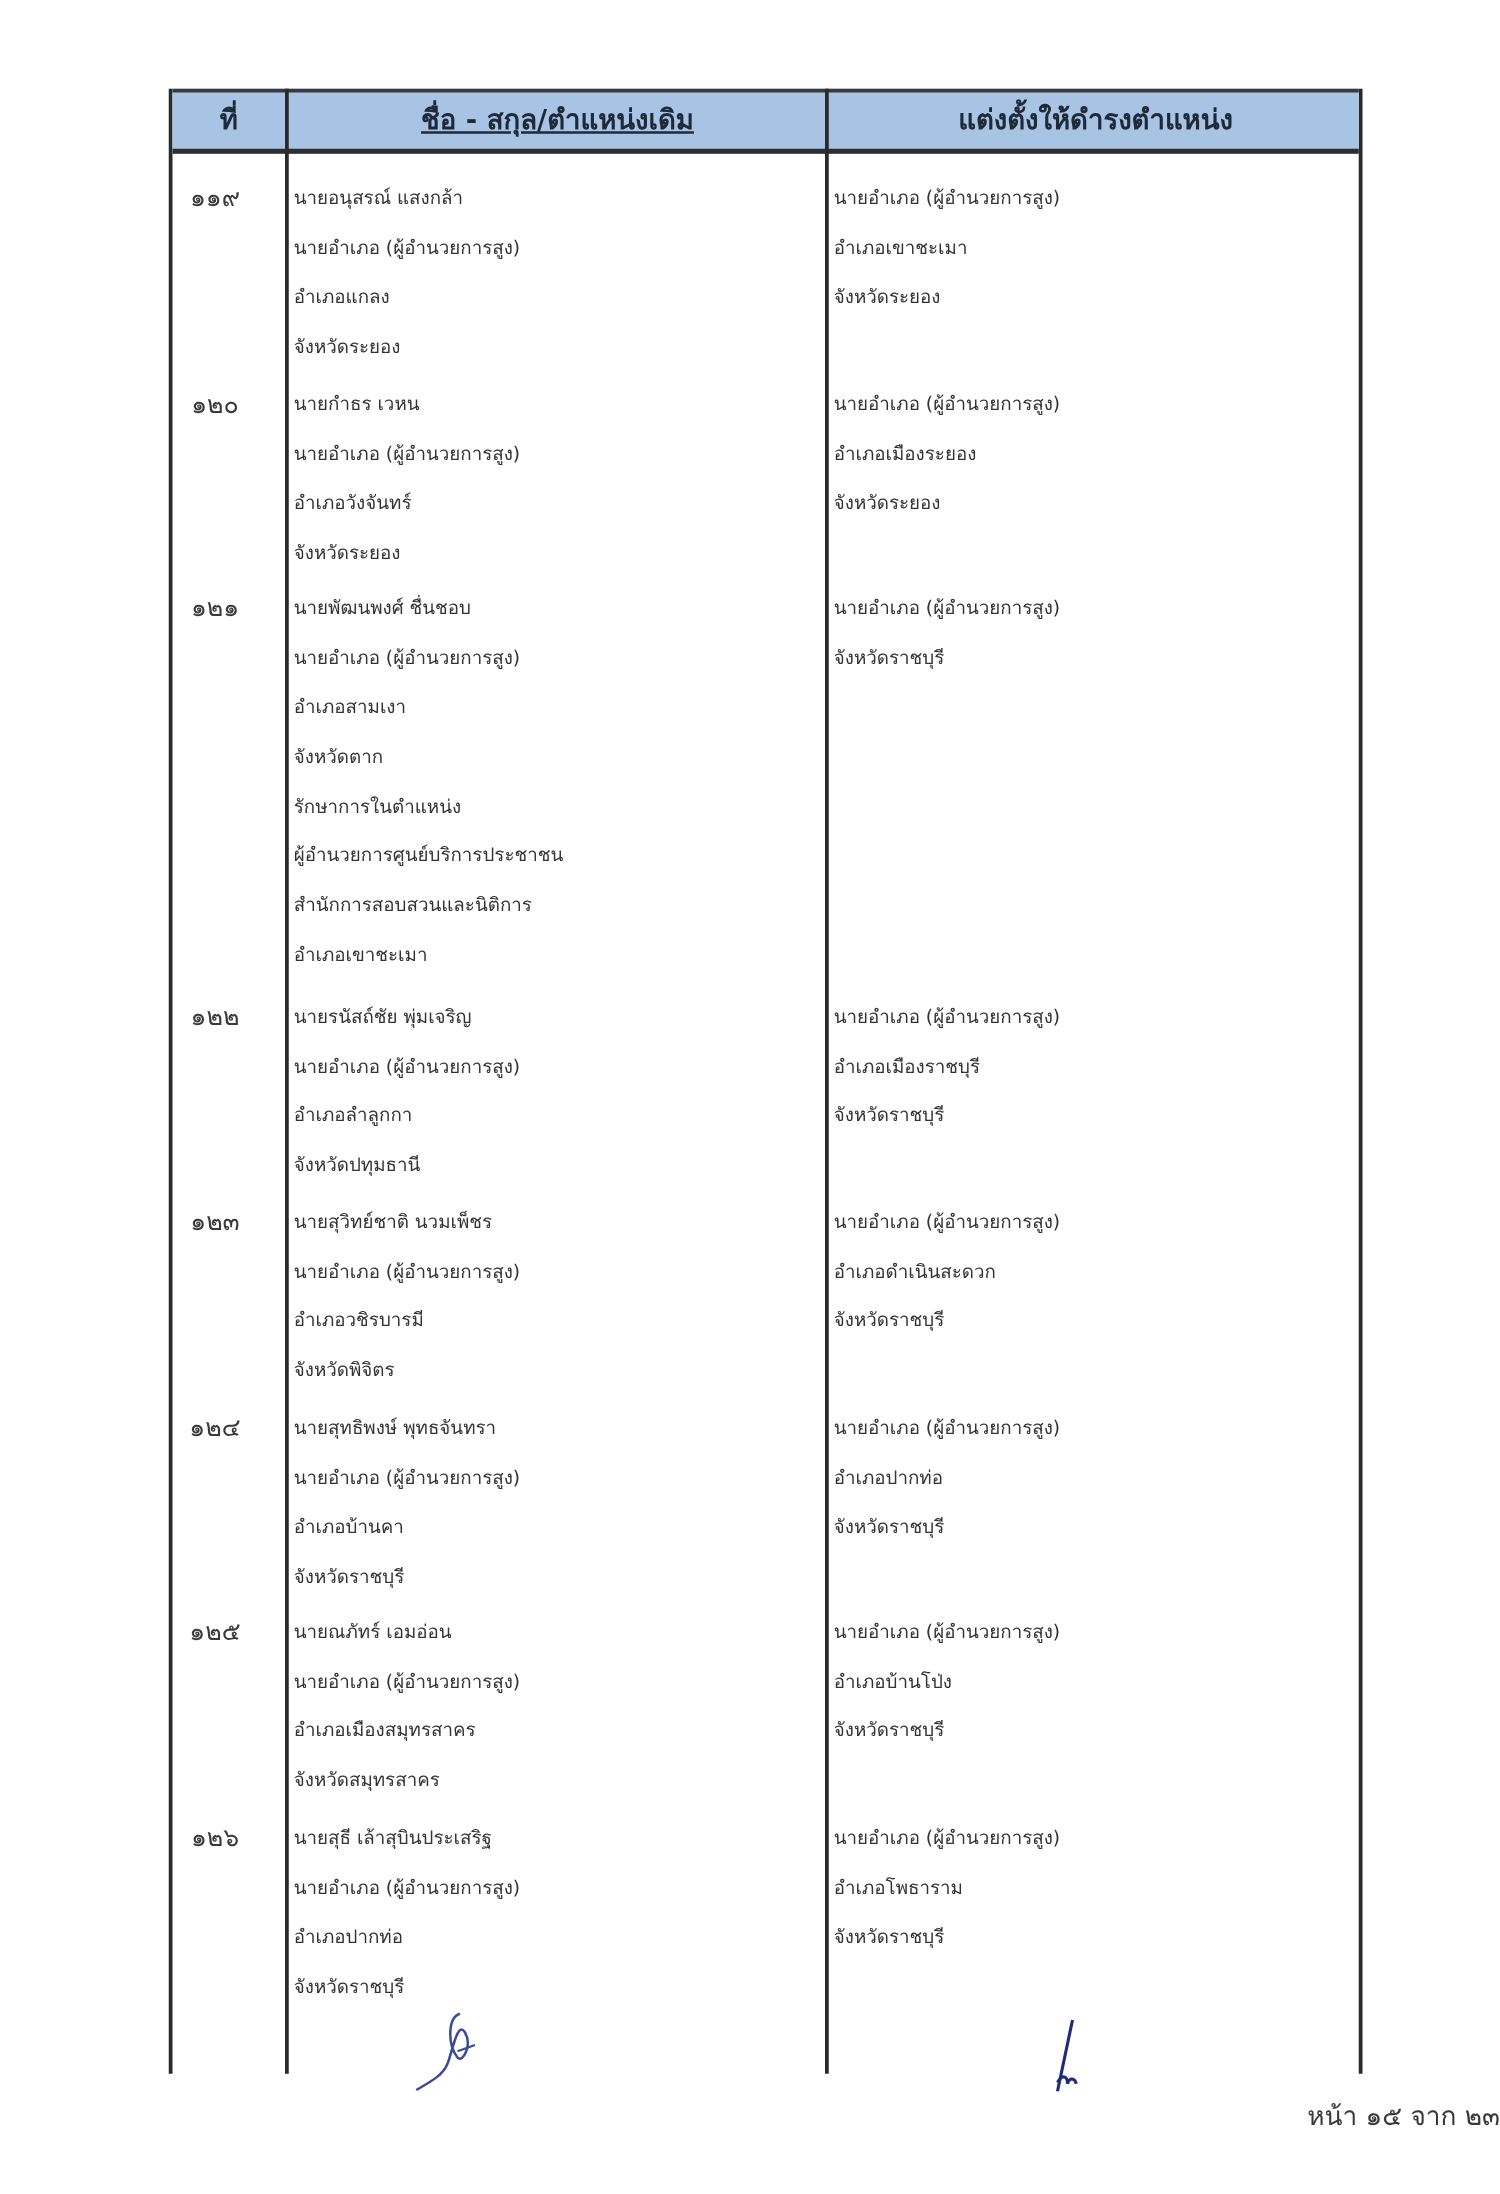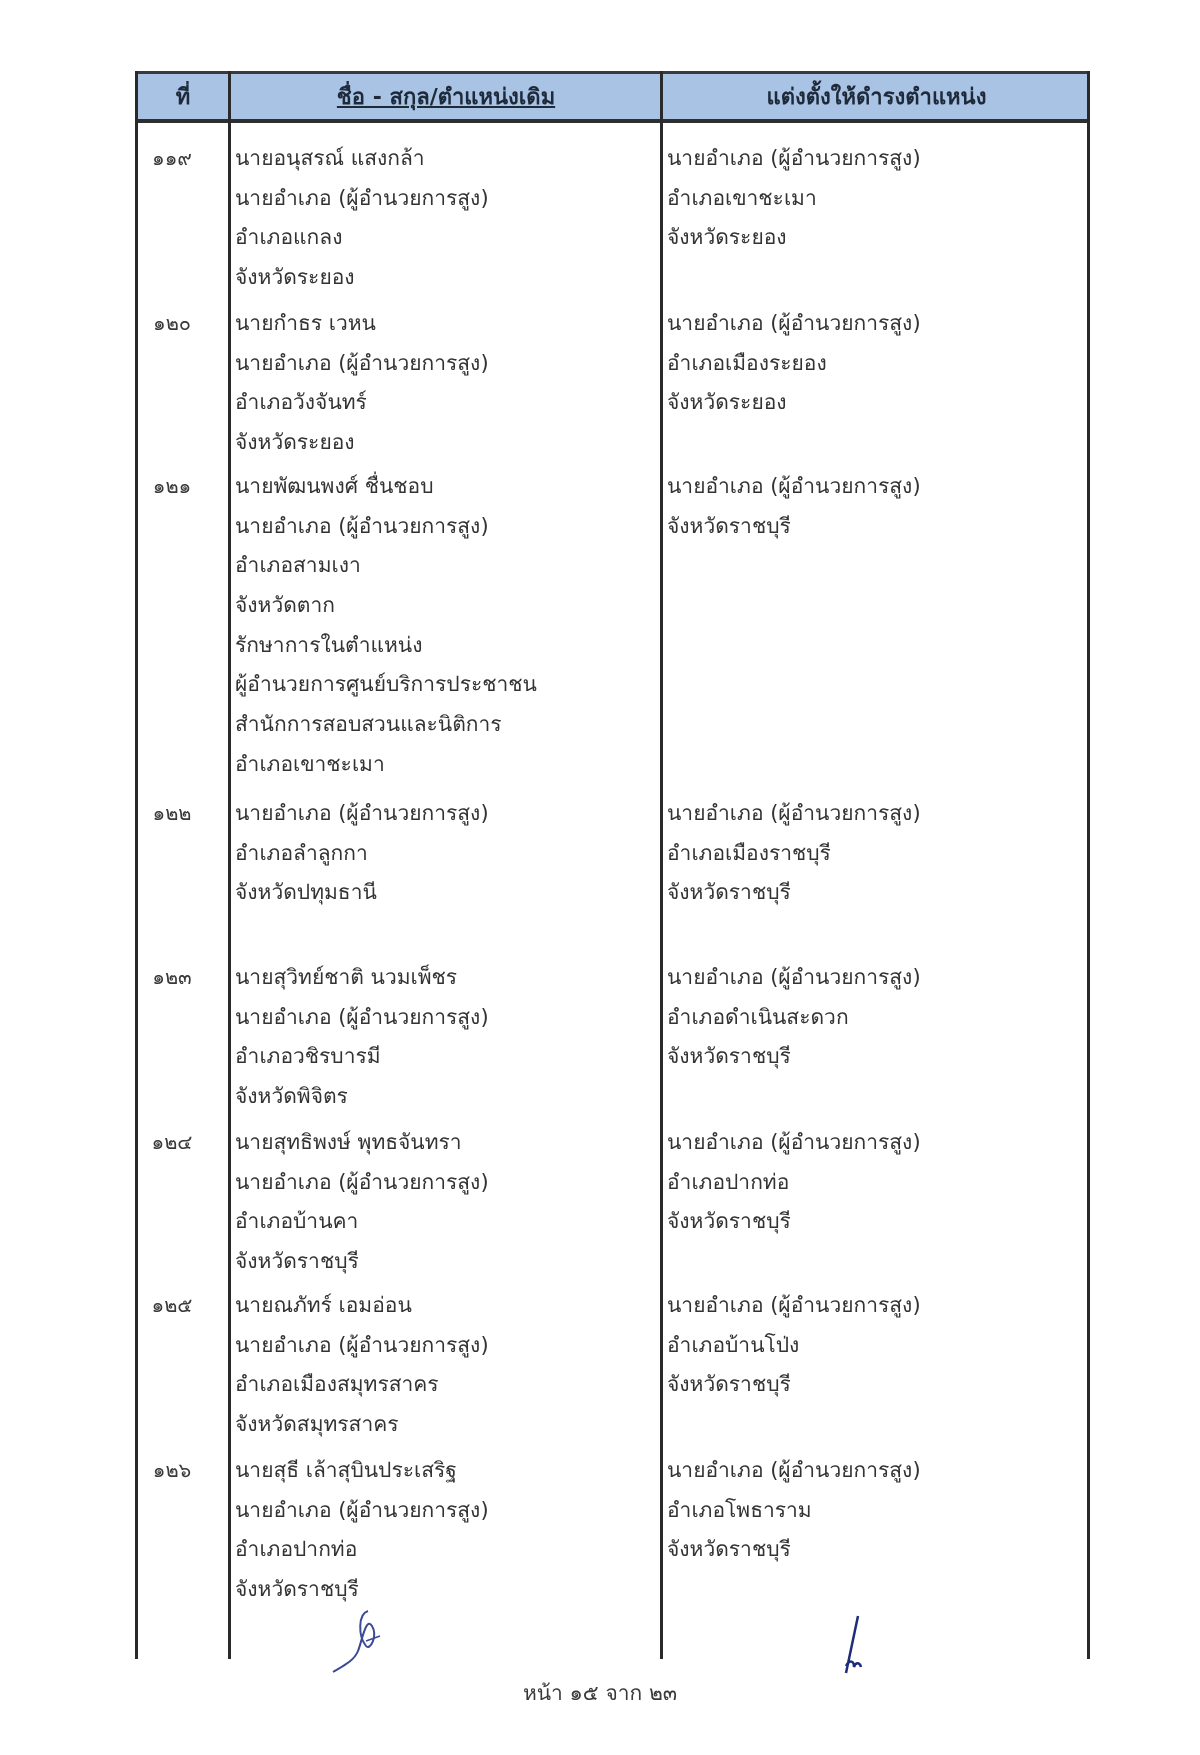--- a/index.html
+++ b/index.html
@@ -25,27 +25,27 @@
   .h-old { left: 93px; width: 430px; text-decoration: underline; }
   .h-new { left: 525px; width: 427px; }
   .vline { position: absolute; top: 0; bottom: 0; width: 3px; background: #2a2a2a; }
   .v1 { left: 90px; }
   .v2 { left: 522px; }
   .rec { position: absolute; left: 0; right: 0; }
   .num {
     position: absolute; left: 0; width: 68px; text-align: center;
     font-size: 20px; color: #3a3a3a; line-height: 40px;
   }
-  .col { position: absolute; font-size: 21px; color: #333; }
+  .col { position: absolute; font-size: 15px; color: #333; }
   .col-old { left: 97px; width: 420px; }
   .col-new { left: 529px; width: 420px; }
   .line { height: 39.7px; line-height: 40px; white-space: nowrap; }
   .sig { position: absolute; }
   .footer {
-    position: absolute; left: 0; width: 1200px; top: 1676px; text-align: center;
+    position: absolute; left: 0; width: 1200px; top: 1676px; text-align: right;
     font-size: 21px; color: #3a3a3a;
   }
 </style>
 </head>
 <body>
 
 <div class="table">
   <div class="header">
     <div class="hcell h-no">ที่</div>
     <div class="hcell h-old">ชื่อ - สกุล/ตำแหน่งเดิม</div>
@@ -96,20 +96,21 @@
           <div class="line">อำเภอเขาชะเมา</div>
         </div>
         <div class="col col-new">
           <div class="line">นายอำเภอ (ผู้อำนวยการสูง)</div>
           <div class="line">จังหวัดราชบุรี</div>
         </div>
       </div>
       <div class="rec" style="top: 722px;">
         <div class="num">๑๒๒</div>
         <div class="col col-old">
+          <div class="line">นายรนัสถ์ชัย พุ่มเจริญ</div>
           <div class="line">นายอำเภอ (ผู้อำนวยการสูง)</div>
           <div class="line">อำเภอลำลูกกา</div>
           <div class="line">จังหวัดปทุมธานี</div>
         </div>
         <div class="col col-new">
           <div class="line">นายอำเภอ (ผู้อำนวยการสูง)</div>
           <div class="line">อำเภอเมืองราชบุรี</div>
           <div class="line">จังหวัดราชบุรี</div>
         </div>
       </div>

